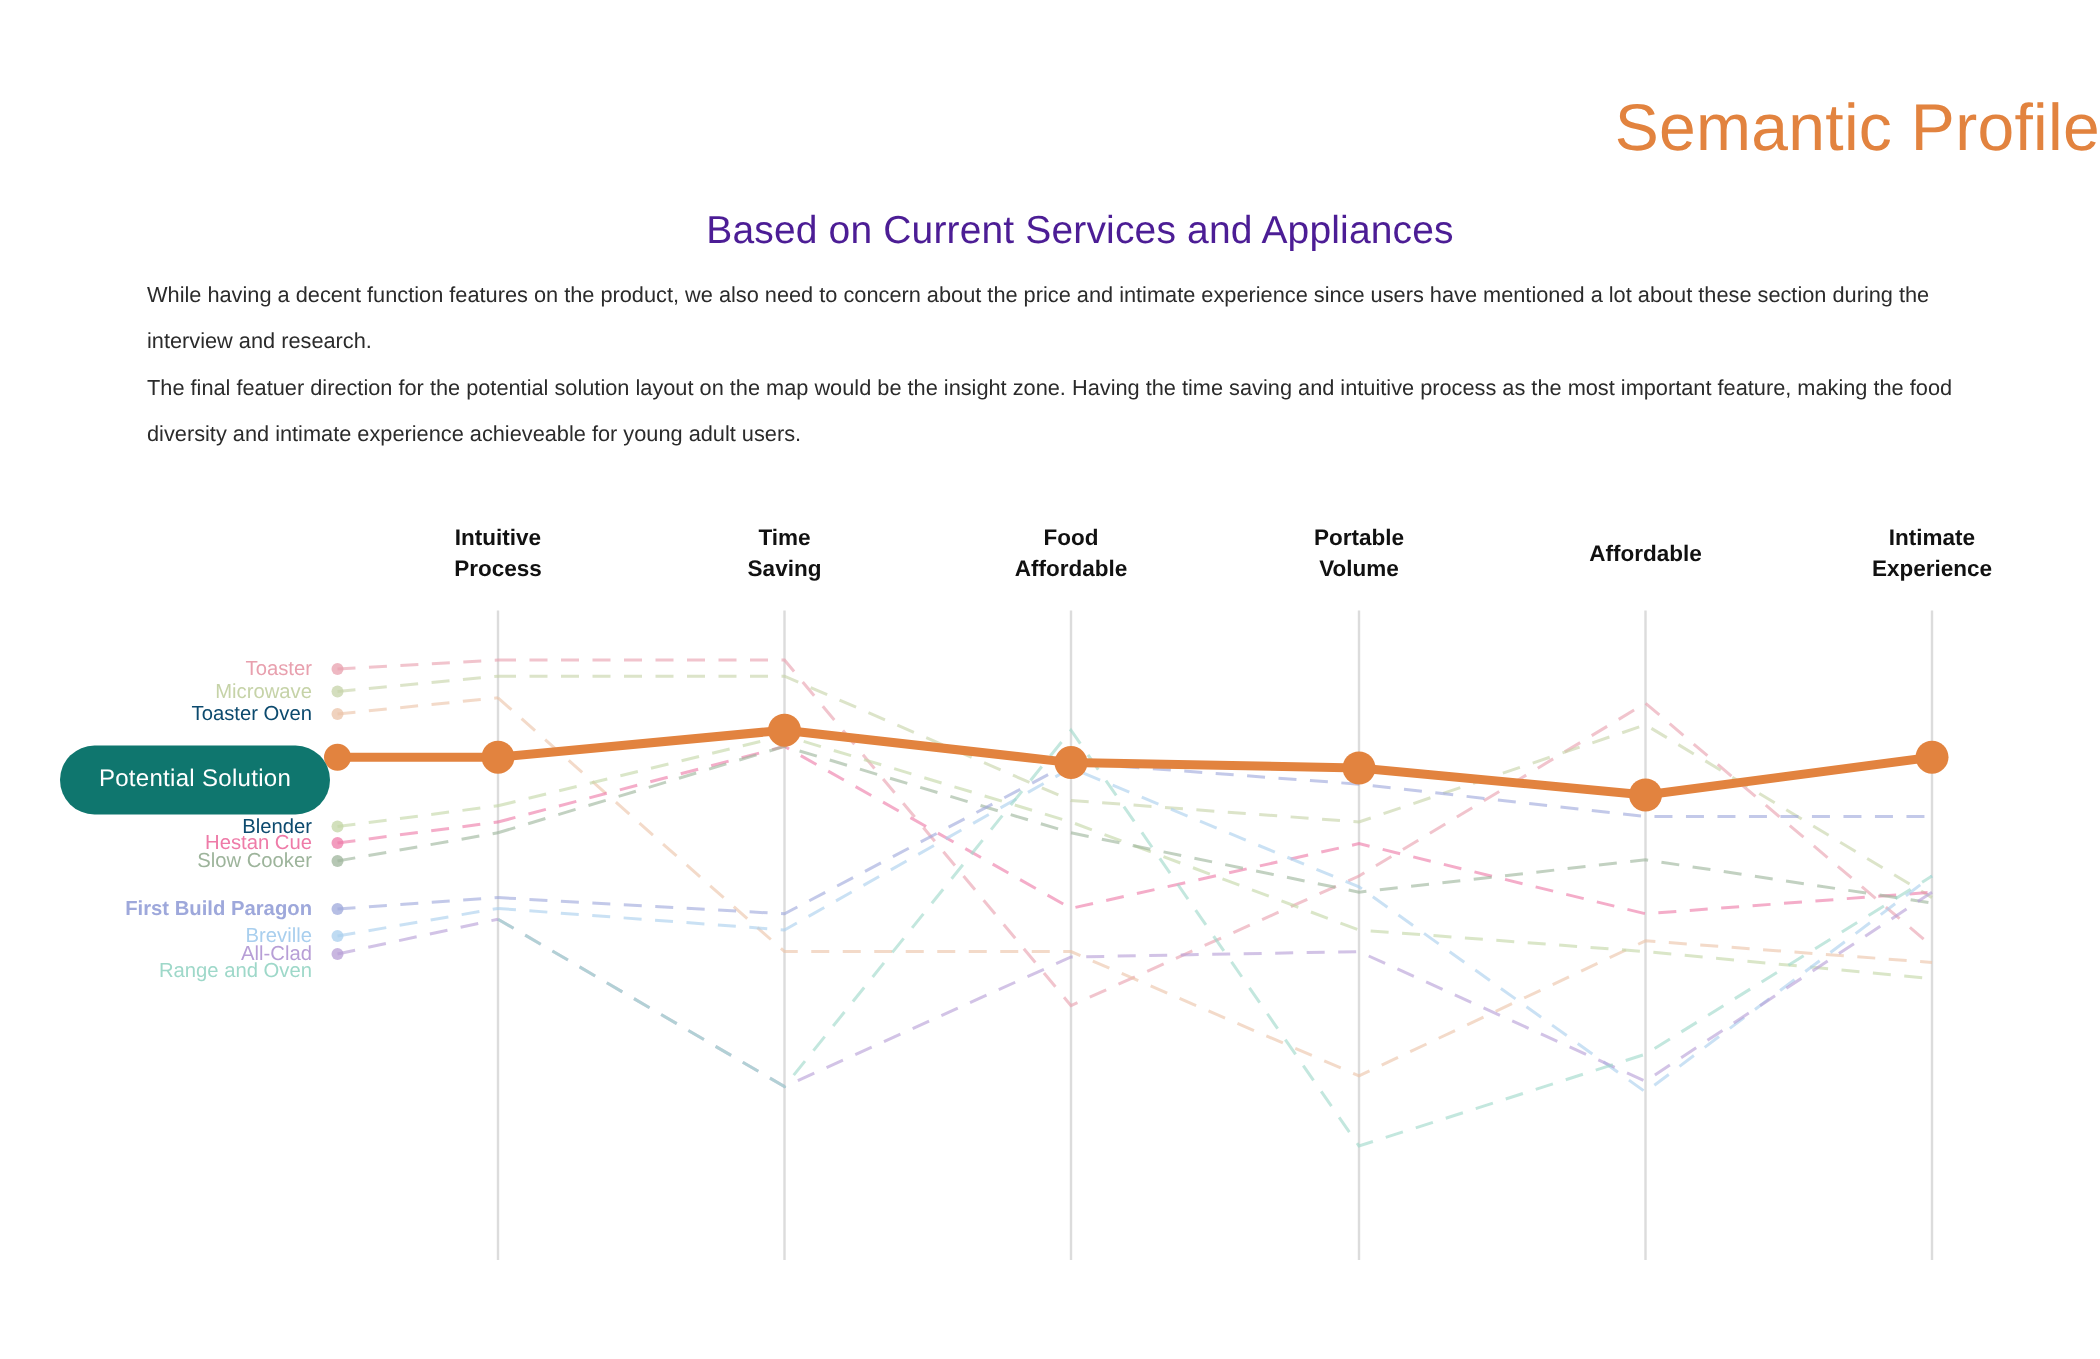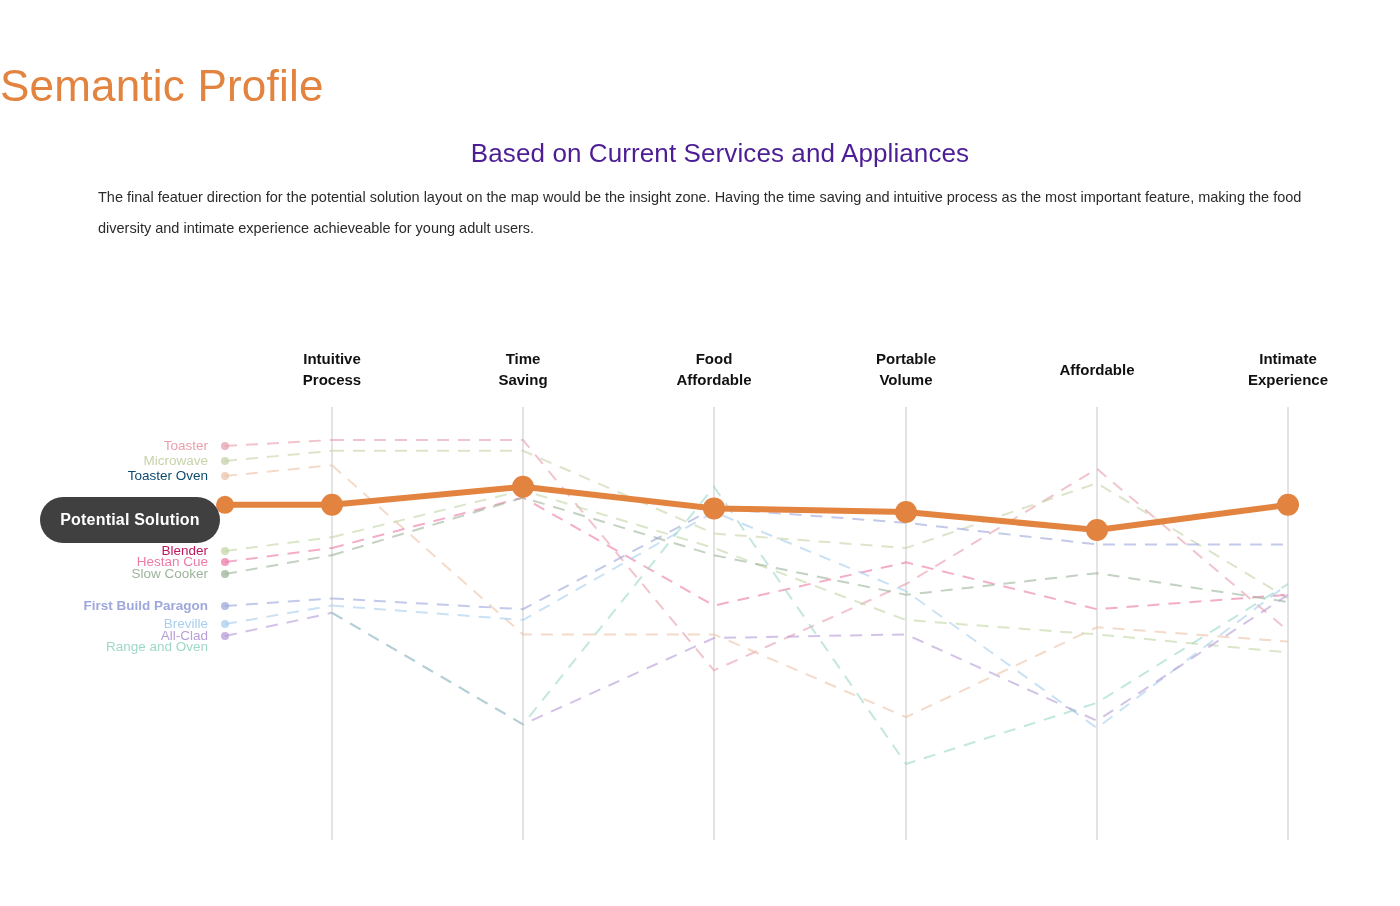--- a/index.html
+++ b/index.html
@@ -6,21 +6,21 @@
   html,body{margin:0;padding:0;}
   body{
     width:1400px;height:906px;
     background:#ffffff;
     font-family:"Liberation Sans","DejaVu Sans",sans-serif;
     overflow:hidden;
     position:relative;
   }
   #page-title{
     position:absolute;left:0;top:62px;width:1400px;
-    text-align:left;
+    text-align:right;
     font-size:44px;
     font-weight:400;
     color:#E2833F;
     letter-spacing:0.2px;
     line-height:1.1;
   }
   #page-subtitle{
     position:absolute;left:0;top:138px;width:1400px;
     text-align:center;
     font-size:26px;
@@ -59,37 +59,38 @@
     white-space:nowrap;
     right:0;
   }
   #legend-block{
     position:absolute;left:0;top:0;width:212px;height:906px;
   }
   #solution-badge{
     position:absolute;
     left:40px;top:497px;
     width:180px;height:46px;
-    background:#404040;
+    background:#0f766e;
     border-radius:23px;
     color:#ffffff;
     font-size:16px;
-    font-weight:700;
+    font-weight:400;
     display:flex;align-items:center;justify-content:center;
     letter-spacing:0.2px;
     box-sizing:border-box;
   }
 </style>
 </head>
 <body>
 
 <div id="page-title">Semantic Profile</div>
 <div id="page-subtitle">Based on Current Services and Appliances</div>
 
 <div id="body-copy">
+  <p>While having a decent function features on the product, we also need to concern about the price and intimate experience since users have mentioned a lot about these section during the interview and research.</p>
   <p>The final featuer direction for the potential solution layout on the map would be the insight zone. Having the time saving and intuitive process as the most important feature, making the food diversity and intimate experience achieveable for young adult users.</p>
 </div>
 
 <svg id="chart" viewBox="0 0 1400 906" width="1400" height="906" xmlns="http://www.w3.org/2000/svg">
   <g id="axis-lines">
       <line x1="332" x2="332" y1="407" y2="840" stroke="#DCDCDC" stroke-width="1.6"></line>
       <line x1="523" x2="523" y1="407" y2="840" stroke="#DCDCDC" stroke-width="1.6"></line>
       <line x1="714" x2="714" y1="407" y2="840" stroke="#DCDCDC" stroke-width="1.6"></line>
       <line x1="906" x2="906" y1="407" y2="840" stroke="#DCDCDC" stroke-width="1.6"></line>
       <line x1="1097" x2="1097" y1="407" y2="840" stroke="#DCDCDC" stroke-width="1.6"></line>
@@ -161,21 +162,21 @@
     </div>
     <div class="axis-caption" style="left: 1208px; top: 348px;">
       <div>Intimate</div>
       <div>Experience</div>
     </div>
   </div>
 <div id="legend-block">
     <div class="legend-label" style="top: 438px; color: rgb(232, 160, 174); padding-right: 4px;"><span>Toaster</span></div>
     <div class="legend-label" style="top: 453px; color: rgb(198, 211, 168); padding-right: 4px;"><span>Microwave</span></div>
     <div class="legend-label" style="top: 468px; color: #0c4a6e; padding-right: 4px;"><span>Toaster Oven</span></div>
-    <div class="legend-label" style="top: 543px; color: #be185d; padding-right: 4px;"><span>Blender</span></div>
+    <div class="legend-label" style="top: 543px; color: #0c4a6e; padding-right: 4px;"><span>Blender</span></div>
     <div class="legend-label" style="top: 554px; color: rgb(238, 123, 168); padding-right: 4px;"><span>Hestan Cue</span></div>
     <div class="legend-label" style="top: 566px; color: rgb(157, 180, 155); padding-right: 4px;"><span>Slow Cooker</span></div>
     <div class="legend-label" style="top: 598px; color: rgb(158, 168, 219); padding-right: 4px; font-weight: bold;"><span>First Build Paragon</span></div>
     <div class="legend-label" style="top: 616px; color: rgb(169, 207, 238); padding-right: 4px;"><span>Breville</span></div>
     <div class="legend-label" style="top: 628px; color: rgb(183, 158, 214); padding-right: 4px;"><span>All-Clad</span></div>
     <div class="legend-label" style="top: 639px; color: rgb(158, 216, 201); padding-right: 4px;"><span>Range and Oven</span></div>
   </div>
 
 <div id="solution-badge">
   <span>Potential Solution</span>

